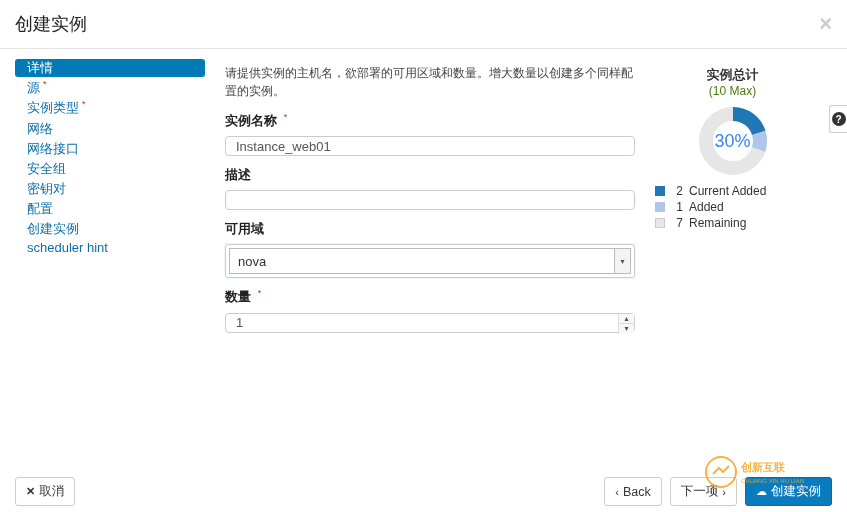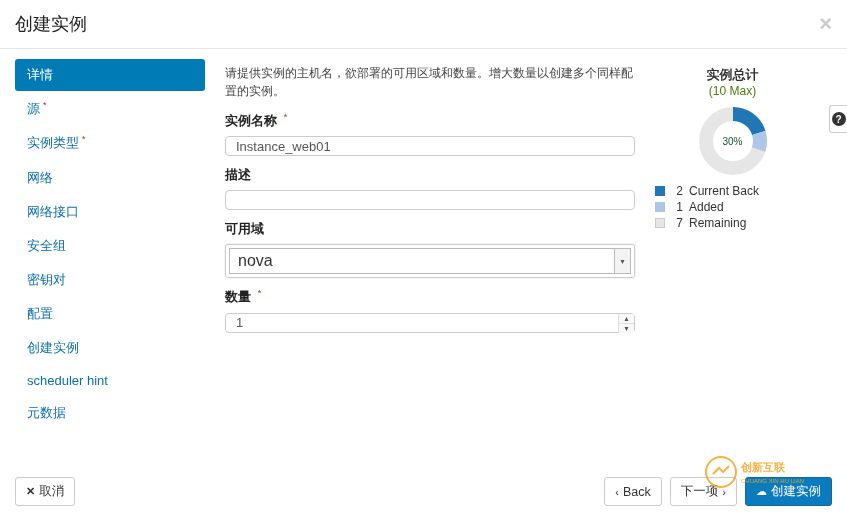--- a/index.html
+++ b/index.html
@@ -27,21 +27,21 @@
     display: flex;
     height: 430px;
     position: relative;
   }
 
   .sidebar {
     width: 205px;
     padding: 10px 0 0 15px;
   }
   .sidebar-item {
-    padding: 7px 12px;
+    padding: 0 12px;
     font-size: 13px;
     color: #0b6fab;
     cursor: pointer;
     border-radius: 3px;
     margin-bottom: 2px;
     position: relative;
   }
   .sidebar-item.active {
     background: #007bb5;
     color: #fff;
@@ -79,21 +79,21 @@
     height: 34px;
     padding: 3px;
     display: flex;
     align-items: stretch;
     box-shadow: 0 0 0 1px rgba(0,100,200,0.05);
   }
   .select-box-inner {
     flex: 1;
     border: 1px solid #bbb;
     padding: 3px 8px;
-    font-size: 16px;
+    font-size: 13px;
     display: flex;
     align-items: center;
     background: #fff;
   }
   .select-chevron {
     width: 16px;
     border: 1px solid #bbb;
     border-left: none;
     display: flex;
     align-items: center;
@@ -134,22 +134,22 @@
     margin: 8px auto;
     position: relative;
   }
   .donut svg { transform: rotate(-90deg); }
   .donut-center {
     position: absolute;
     top: 0; left: 0; right: 0; bottom: 0;
     display: flex;
     align-items: center;
     justify-content: center;
-    font-size: 10px;
-    color: #14532d;
+    font-size: 18px;
+    color: #3b82f6;
   }
 
   .legend { text-align: left; font-size: 12px; }
   .legend-row { display: flex; align-items: center; gap: 6px; margin: 2px 0; }
   .legend-swatch {
     width: 10px; height: 10px;
     display: inline-block;
   }
   .legend-num { width: 12px; text-align: right; }
 
@@ -250,23 +250,20 @@
       <span>密钥对</span>
     </div>
     <div class="sidebar-item">
       <span>配置</span>
     </div>
     <div class="sidebar-item">
       <span>创建实例</span>
     </div>
     <div class="sidebar-item">
       <span>scheduler hint</span>
-    </div>
-    <div class="sidebar-item">
-      <span>元数据</span>
     </div>
   </div>
 
   <div class="form-area">
     <div class="form-left">
       <div class="intro">请提供实例的主机名，欲部署的可用区域和数量。增大数量以创建多个同样配置的实例。</div>
 
       <label class="form-label">
         <span>实例名称</span>
         <span class="req-star">*</span>
@@ -305,21 +302,21 @@
           <circle cx="35" cy="35" r="27" fill="none" stroke="#1f77b4" stroke-width="14" stroke-dasharray="33.9 169.6"></circle>
           <circle cx="35" cy="35" r="27" fill="none" stroke="#aec7e8" stroke-width="14" stroke-dasharray="16.96 169.6" stroke-dashoffset="-33.9"></circle>
         </svg>
         <div class="donut-center">30%</div>
       </div>
 
       <div class="legend">
         <div class="legend-row">
           <span class="legend-swatch" style="background:#1f77b4"></span>
           <span class="legend-num">2</span>
-          <span>Current Back</span>
+          <span>Current Added</span>
         </div>
         <div class="legend-row">
           <span class="legend-swatch" style="background:#aec7e8"></span>
           <span class="legend-num">1</span>
           <span>Added</span>
         </div>
         <div class="legend-row">
           <span class="legend-swatch" style="background:#e6e6e6;border:1px solid #ccc"></span>
           <span class="legend-num">7</span>
           <span>Remaining</span>

